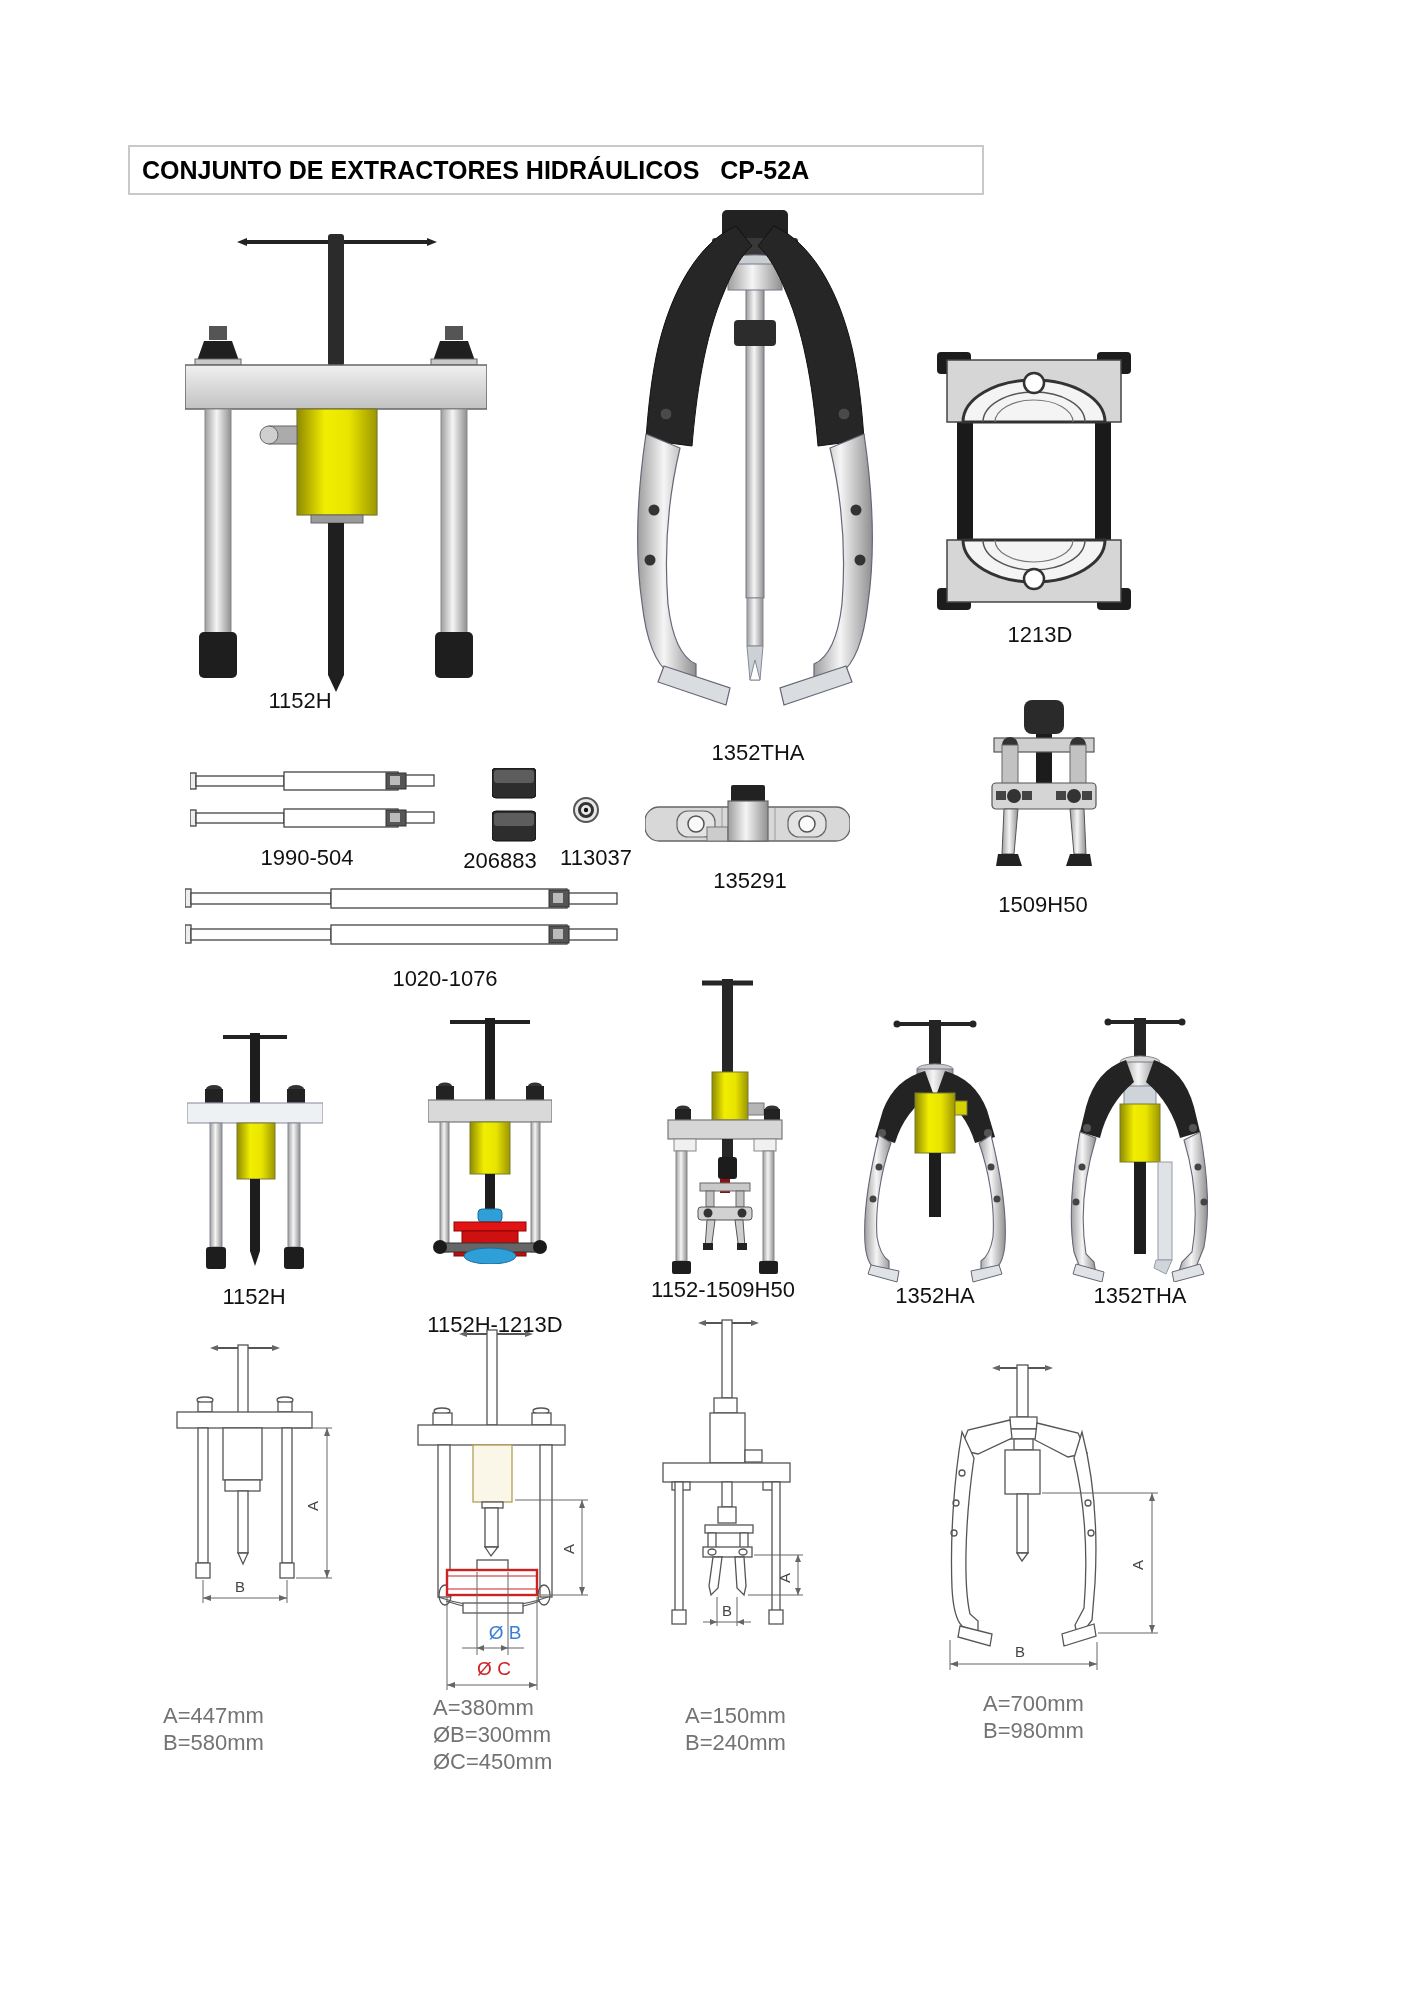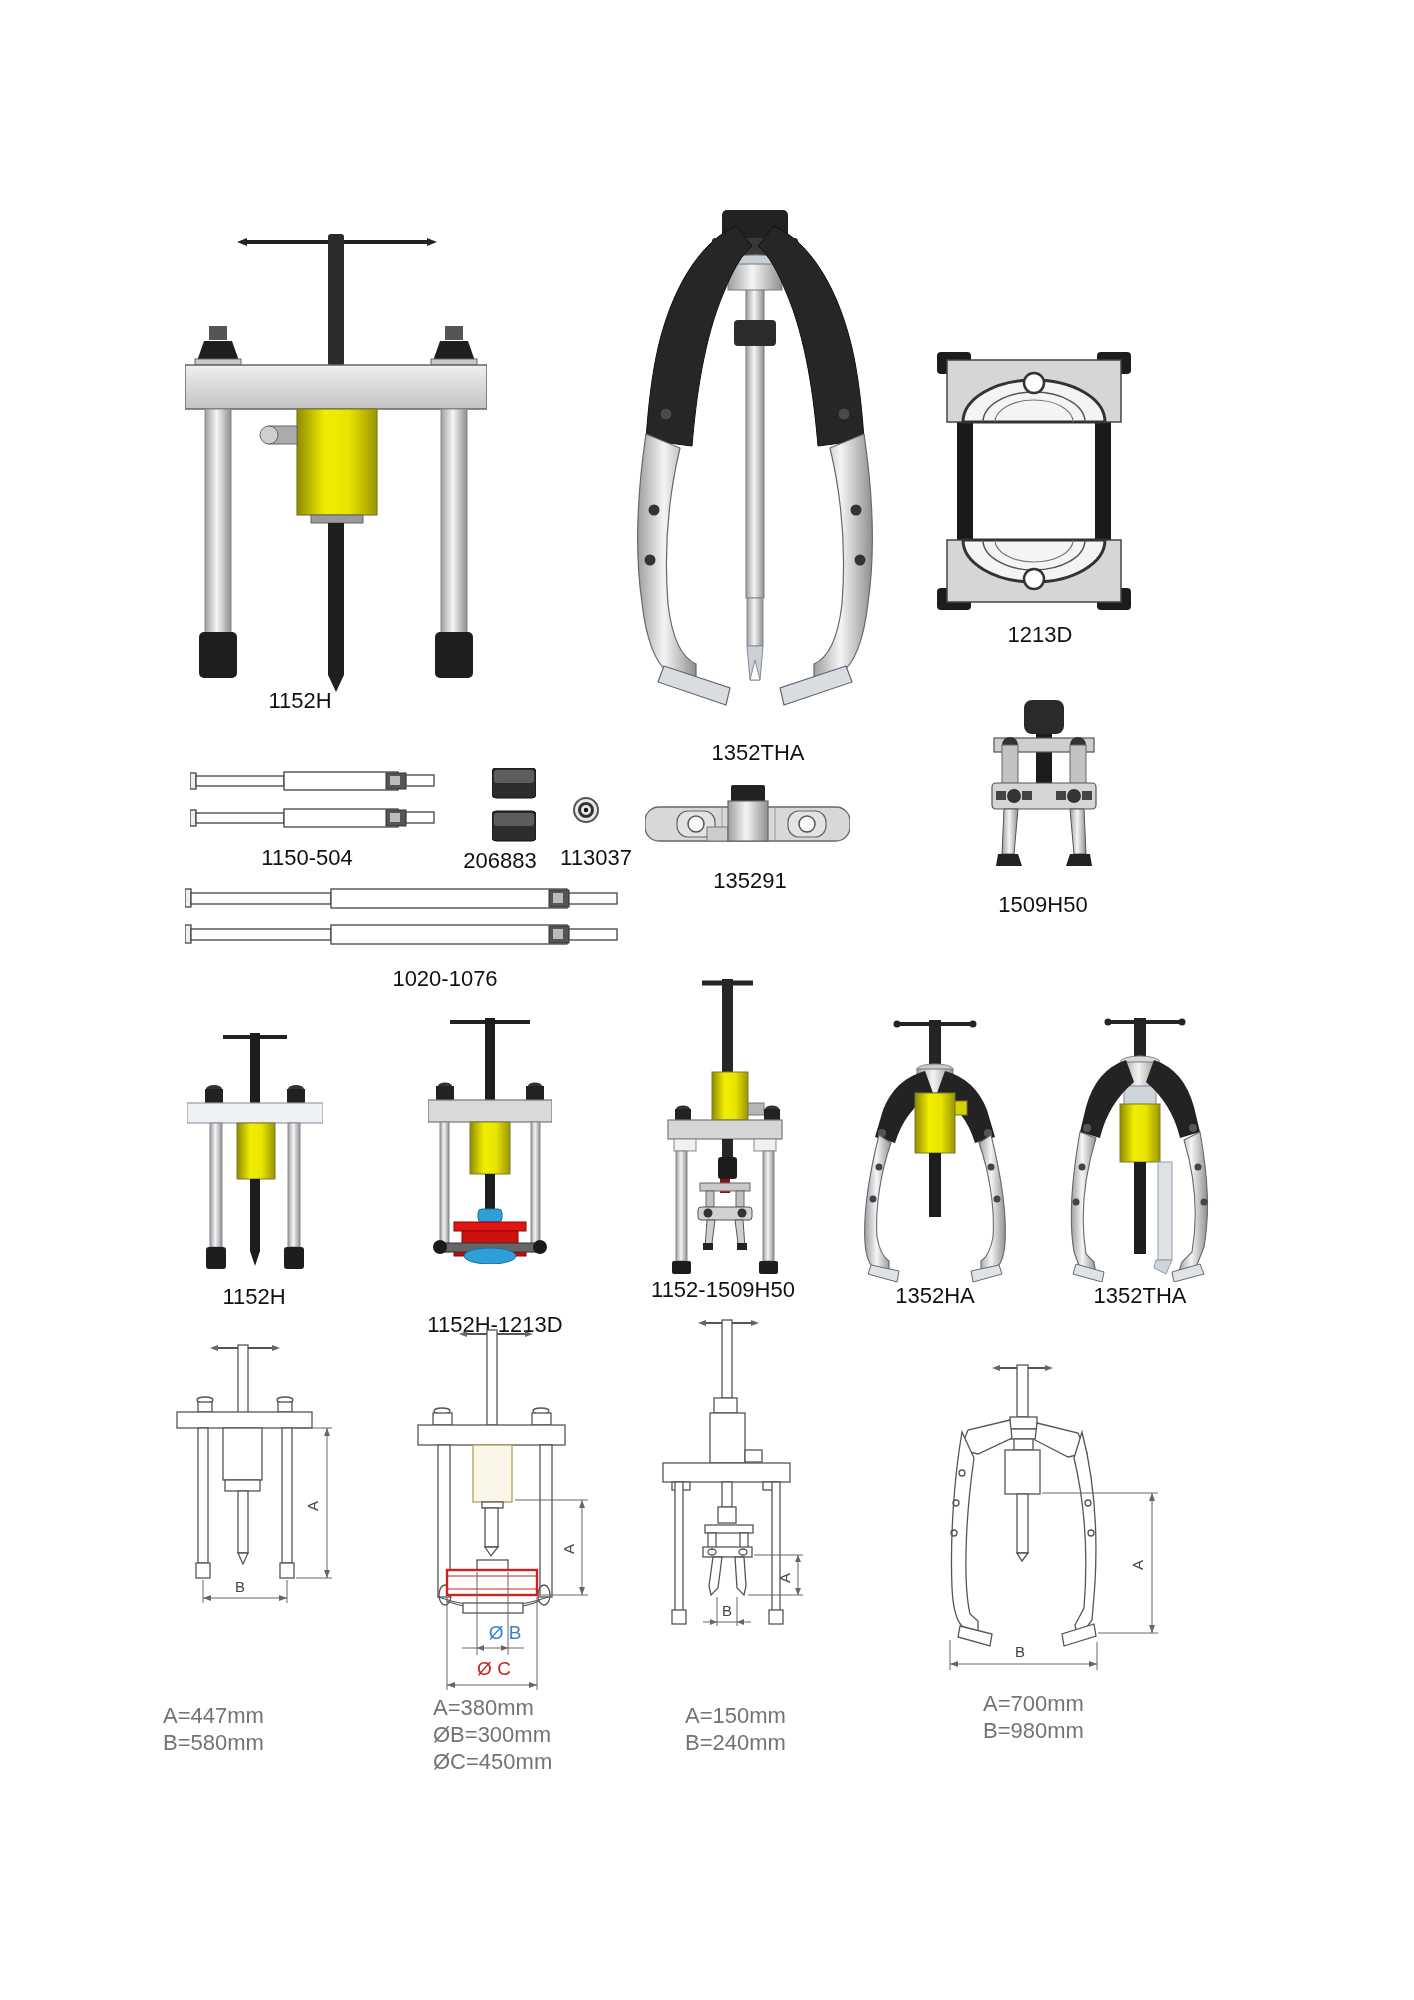--- a/index.html
+++ b/index.html
@@ -36,20 +36,23 @@
           <stop offset="0.45" stop-color="#f5f5f5"></stop>
         <stop offset="1" stop-color="#8f8f8f"></stop>
       </linearGradient>
       <linearGradient id="gb" x1="0" y1="0" x2="0" y2="1">
         <stop offset="0" stop-color="#f0f0f0"></stop>
           <stop offset="1" stop-color="#c2c2c2"></stop>
       </linearGradient>
     </defs>
   </svg>
 
+  <div class="title-box">
+    <span>CONJUNTO DE EXTRACTORES HIDRÁULICOS   CP-52A</span>
+  </div>
 
   <div class="fig" style="left:185px;top:228px">
     <svg width="302" height="482" viewBox="0 0 302 482">
       <g>
         <line x1="58" y1="14" x2="246" y2="14" stroke="#222" stroke-width="4"></line>
         <polygon points="52,14 62,10 62,18" fill="#222"></polygon>
           <polygon points="252,14 242,10 242,18" fill="#222"></polygon>
         <rect x="143" y="6" width="16" height="132" rx="3" fill="#2b2b2b"></rect>
       </g>
       <g>
@@ -161,21 +164,21 @@
       <g transform="translate(0,37)">
         <rect x="0" y="3" width="6" height="16" fill="#eee" stroke="#444" stroke-width="1.3"></rect>
         <rect x="6" y="6" width="88" height="10" fill="#fdfdfd" stroke="#444" stroke-width="1.3"></rect>
         <rect x="94" y="2" width="114" height="18" fill="#fff" stroke="#444" stroke-width="1.3"></rect>
         <rect x="196" y="3" width="20" height="16" fill="#555" stroke="#333" stroke-width="1"></rect>
         <rect x="200" y="6" width="10" height="9" fill="#bbb"></rect>
         <rect x="216" y="5" width="28" height="11" fill="#fff" stroke="#444" stroke-width="1.3"></rect>
       </g>
     </svg>
   </div>
-  <div class="plabel" style="left:307px;top:845px">1150-504</div>
+  <div class="plabel" style="left:307px;top:845px">1990-504</div>
 
   <div class="fig" style="left:492px;top:768px">
     <svg width="44" height="74" viewBox="0 0 44 74">
       <rect x="0" y="0" width="44" height="30" rx="4" fill="#2d2d2d" stroke="#111"></rect>
       <rect x="2" y="2" width="40" height="13" rx="3" fill="#5d5d5d"></rect>
       <rect x="0" y="43" width="44" height="30" rx="4" fill="#2d2d2d" stroke="#111"></rect>
       <rect x="2" y="45" width="40" height="13" rx="3" fill="#5d5d5d"></rect>
     </svg>
   </div>
   <div class="plabel" style="left:500px;top:848px">206883</div>

